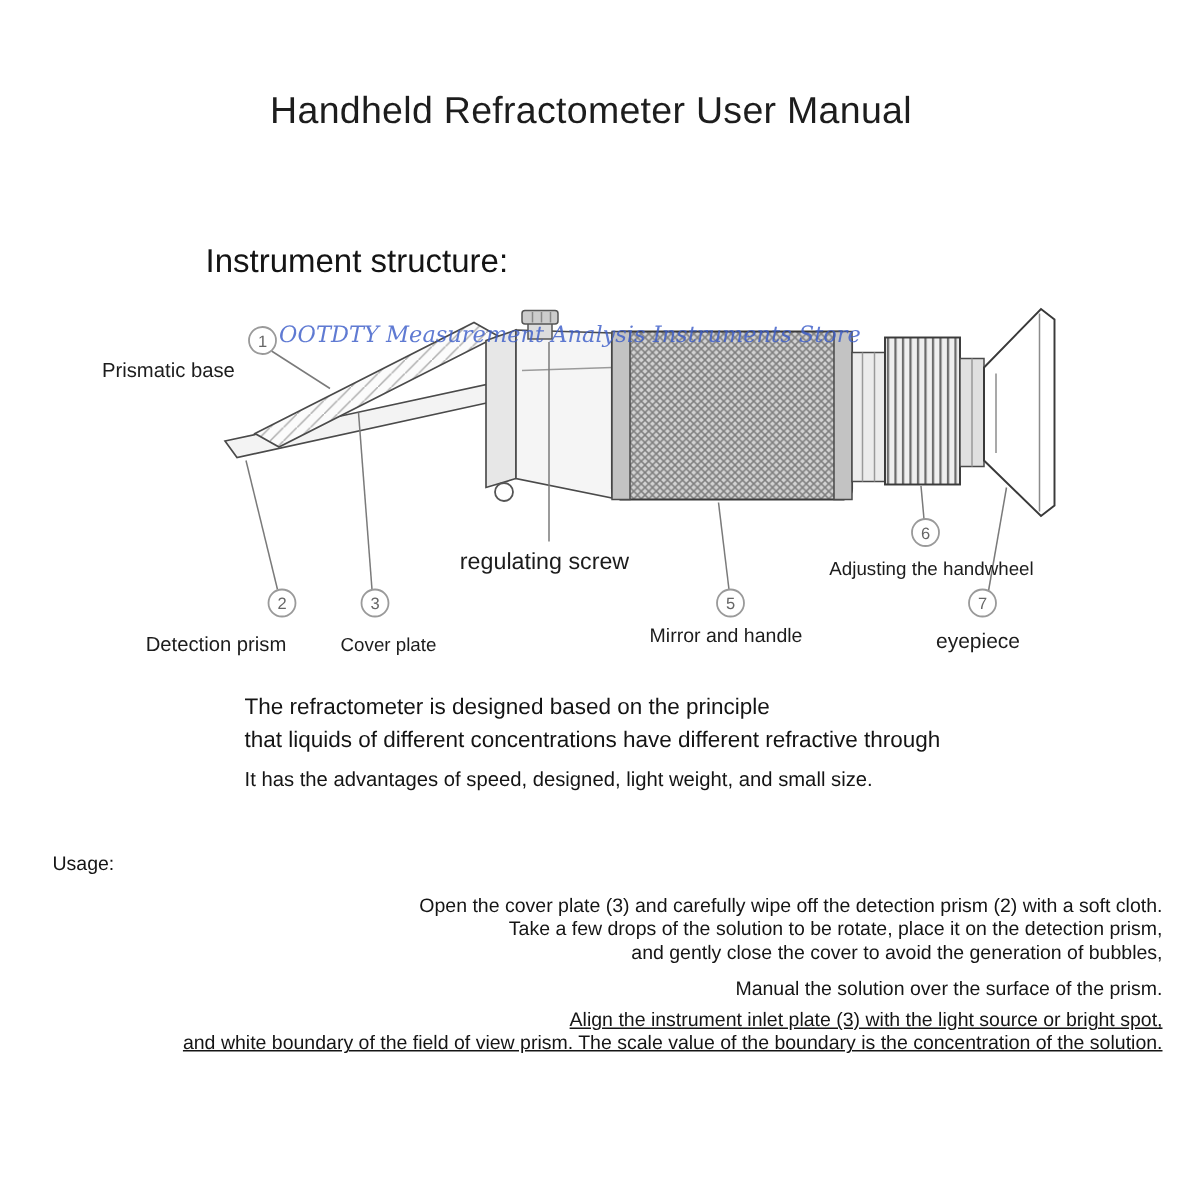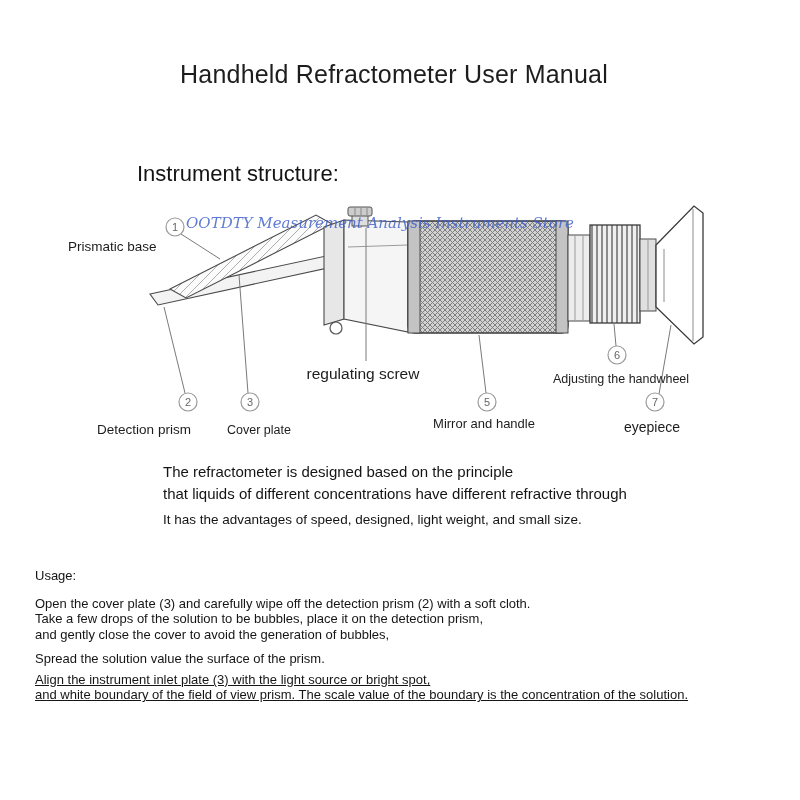--- a/index.html
+++ b/index.html
@@ -28,21 +28,21 @@
   .co { fill:#ffffff; stroke:#9a9a9a; stroke-width:1.2; }
   .conum { font-size:11px; fill:#666666; text-anchor:middle; }
   .outline { stroke:#4a4a4a; stroke-width:1.1; }
   .desc {
     position:absolute; left:123px; top:461px; font-size:15px; color:#141414;
   }
   .desc .dline { line-height:22px;margin-left:40px; }
   .desc .dline-small { font-size:13.5px; margin-top:6px; line-height:18px; }
   .usage { position:absolute; left:35px; top:556px; width:740px; font-size:13px; color:#151515;margin-top:12px; }
   .usage .u-head { margin-bottom:13px; }
-  .usage .u-para { margin:0 0 0 0; }
+  .usage .u-para { margin:0 0 0 0;text-align:right; }
   .usage .u-line { line-height:15.3px; }
   .usage .gap-a { margin-top:9px; }
   .usage .gap-b { margin-top:6px;text-decoration:underline; }
 </style>
 </head>
 <body>
 
 <div class="page">
 
   <div class="page-title">Handheld Refractometer User Manual</div>
@@ -151,26 +151,26 @@
     <div class="dline">The refractometer is designed based on the principle</div>
     <div class="dline">that liquids of different concentrations have different refractive through</div>
     <div class="dline dline-small">It has the advantages of speed, designed, light weight, and small size.</div>
   </div>
 
   <div class="usage">
     <div class="u-head">Usage:</div>
 
     <div class="u-para">
       <div class="u-line">Open the cover plate (3) and carefully wipe off the detection prism (2) with a soft cloth.</div>
-      <div class="u-line">Take a few drops of the solution to be bubbles, place it on the detection prism,</div>
+      <div class="u-line">Take a few drops of the solution to be rotate, place it on the detection prism,</div>
       <div class="u-line">and gently close the cover to avoid the generation of bubbles,</div>
     </div>
 
     <div class="u-para gap-a">
-      <div class="u-line">Spread the solution value the surface of the prism.</div>
+      <div class="u-line">Manual the solution over the surface of the prism.</div>
     </div>
 
     <div class="u-para gap-b">
       <div class="u-line">Align the instrument inlet plate (3) with the light source or bright spot,</div>
       <div class="u-line">and white boundary of the field of view prism. The scale value of the boundary is the concentration of the solution.</div>
     </div>
   </div>
 
 </div>
 

